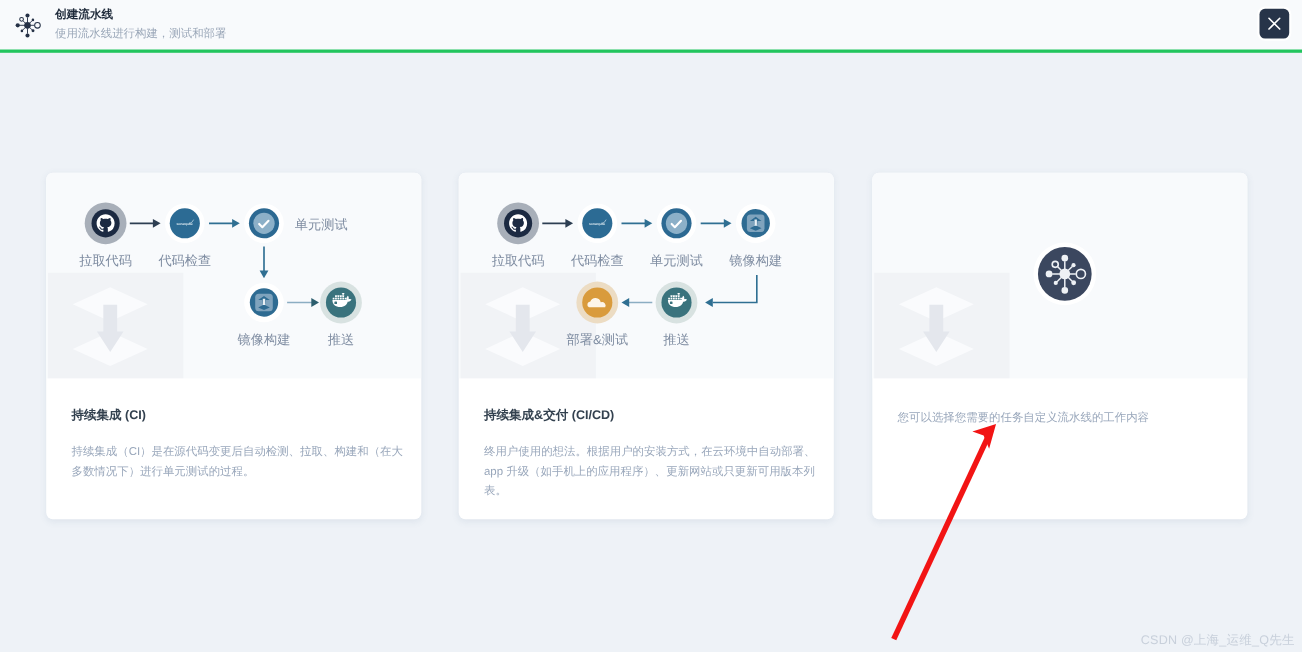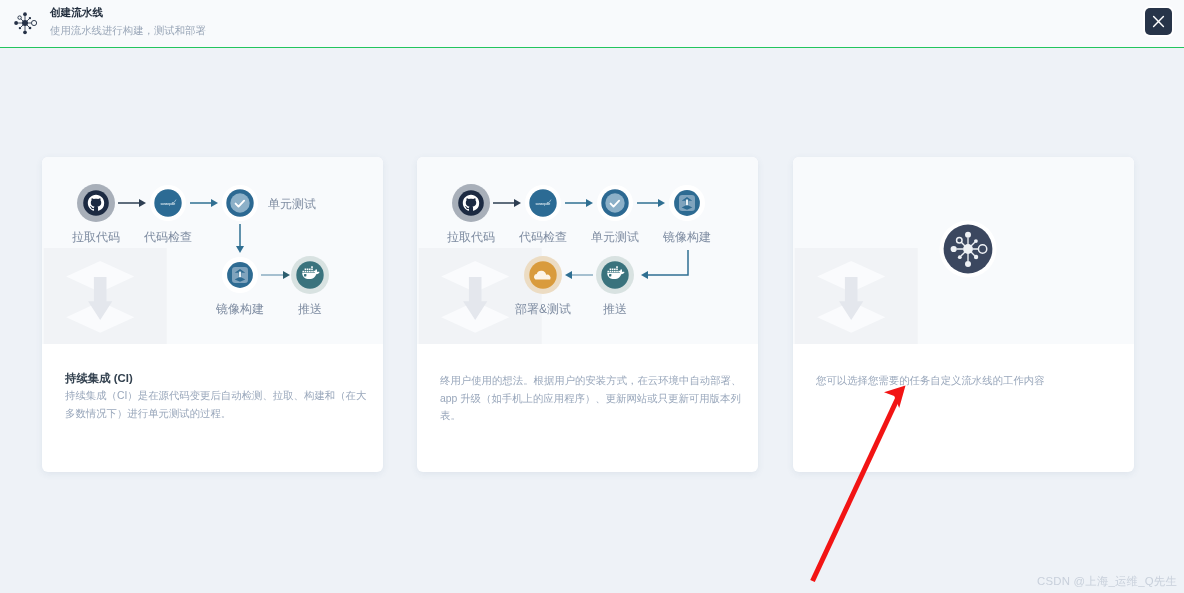--- a/index.html
+++ b/index.html
@@ -5,34 +5,34 @@
   * { box-sizing: border-box; }
   html, body { margin:0; padding:0; }
   body {
     width:1184px; height:593px; overflow:hidden;
     font-family:"Liberation Sans", sans-serif;
     background:#eef2f7;
     -webkit-font-smoothing:antialiased;
   }
   .page { position:relative; width:1184px; height:593px; }
   .header { position:absolute; left:0; top:0; width:1184px; height:48px;
-            background:#f8fafc; border-bottom:1px solid #22c55e; }
+            background:#f8fafc; border-bottom:3px solid #22c55e; }
   .hdr-icon { position:absolute; left:8.6px; top:7.1px; width:32px; height:32px; }
   .hdr-title { position:absolute; left:50px; top:6px; font-size:10.6px; font-weight:bold; color:#1e2a3a; }
   .hdr-sub { position:absolute; left:50px; top:24px; font-size:10.4px; color:#9aa7b8;text-align:right; }
   .close-btn { position:absolute; left:1145px; top:8px; width:27px; height:27px;
                background:#273449; border-radius:5px; box-shadow:0 0 0 2px rgba(255,255,255,.9); }
   .page-title { position:absolute; left:42px; top:97px; font-size:17.4px; font-weight:bold; color:#16202e; }
   .cards { position:absolute; left:42px; top:157px; }
   .card { position:absolute; top:0; width:341px; height:315px; background:#fff;
           border-radius:6px; box-shadow:0 2px 7px rgba(72,95,128,.09); overflow:hidden; }
   .c1 { left:0; } .c2 { left:375px; } .c3 { left:751px; }
   .card-graphic { position:relative; height:187px; background:#f8fafc; overflow:hidden; }
   .card-text { padding:28px 23px 0 23px; }
-  .card-title { font-size:11.4px; font-weight:600; color:#33414f; line-height:13px; margin-bottom:2px; }
+  .card-title { font-size:11.4px; font-weight:600; color:#33414f; line-height:13px; margin-bottom:18px; }
   .c3 .card-title { font-weight:normal; font-size:10.6px; color:#3c4858; }
   .card-desc { font-size:10.4px; color:#99a7bb; }
   .card-desc .dl { line-height:17.6px; white-space:nowrap; }
   .red-arrow { position:absolute; left:0; top:0; pointer-events:none; }
   .footer-mark { position:absolute; right:7px; bottom:4px; font-size:11.4px; color:#c8d0db; letter-spacing:0.2px; }
   .pipe-svg { position:absolute; left:0; top:0; }
   .node-label { font-family:"Liberation Sans", sans-serif; font-size:12px; fill:#7e8ca1; }
 </style>
 </head>
 <body>
@@ -233,20 +233,21 @@
               <rect x="199.19" y="109.31" width="1.62" height="1.62" rx="0.20" fill="#ffffff"></rect>
               <path d="M190.19 115.75 H204.25 C204.25 119.75 201.00 122.12 197.25 122.12 C193.00 122.12 190.19 119.75 190.19 115.75 Z" fill="#ffffff"></path>
               <path d="M203.00 115.69 C202.75 114.00 203.38 112.50 204.25 111.88 C205.12 112.88 205.25 114.12 204.88 115.00 C205.88 114.50 207.12 114.75 207.50 115.12 C207.12 116.75 205.50 117.50 203.88 117.25 C203.38 116.88 203.06 116.38 203.00 115.69 Z" fill="#ffffff"></path>
               <rect x="192.00" y="117.00" width="2.38" height="2.38" rx="0.56" fill="#3a737d"></rect>
             </g>
             <text x="126" y="156" text-anchor="middle" class="node-label">部署&amp;测试</text>
             <text x="198" y="156" text-anchor="middle" class="node-label">推送</text>
           </svg>
         </div>
       <div class="card-text">
+        <div class="card-title">持续集成&amp;交付 (CI/CD)</div>
         <div class="card-desc">
             <div class="dl">终用户使用的想法。根据用户的安装方式，在云环境中自动部署、</div>
             <div class="dl">app 升级（如手机上的应用程序）、更新网站或只更新可用版本列</div>
             <div class="dl">表。</div>
           </div>
       </div>
     </div>
     <div class="card c3">
       <div class="card-graphic">
           <svg class="pipe-svg" width="341" height="187" viewBox="0 0 341 187">

